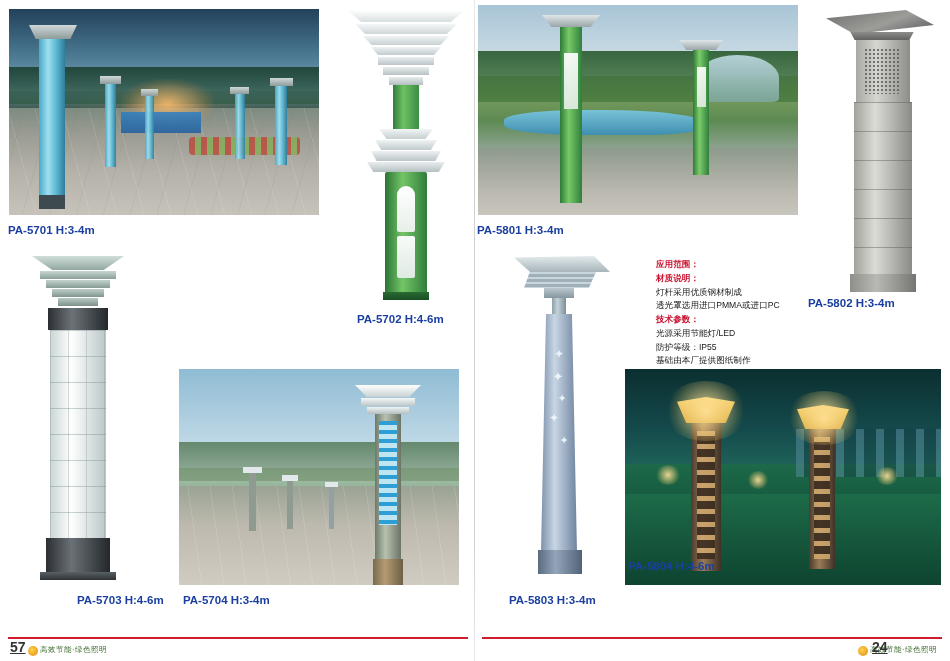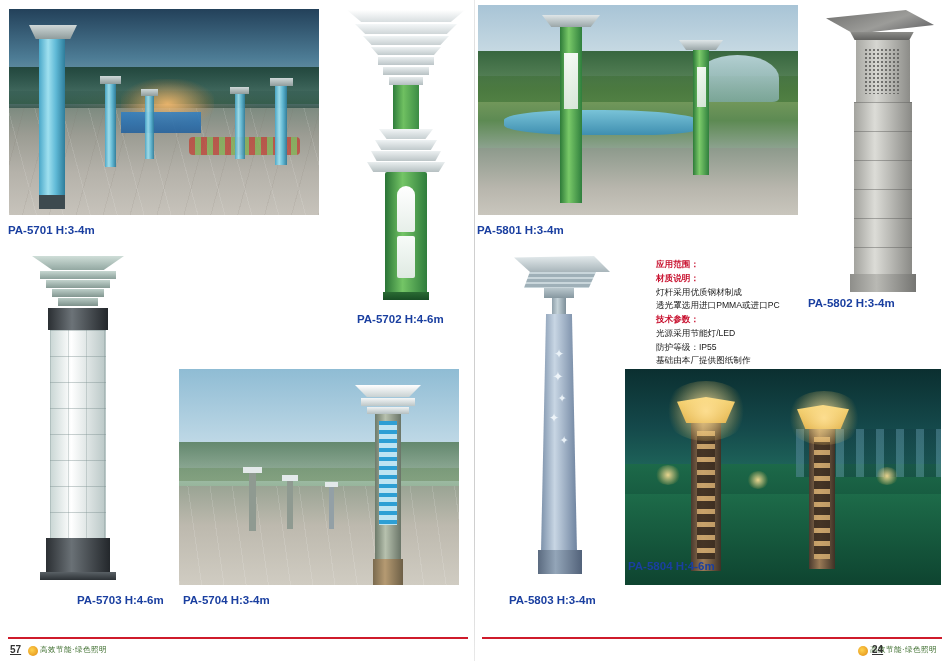--- a/index.html
+++ b/index.html
@@ -191,21 +191,21 @@
     left: 0; bottom: 0; width: 950px; height: 30px;
   }
   .foot-rule {
     position: absolute; bottom: 22px; height: 2px;
     background: #cf1b2b;
   }
   .foot-rule.left { left: 8px; width: 460px; }
   .foot-rule.right { left: 482px; width: 460px; }
   .page-num {
     position: absolute; bottom: 6px;
-    font-size: 10px; color: #333; font-weight: bold; text-decoration: underline;
+    font-size: 14px; color: #333; font-weight: bold; text-decoration: underline;
   }
   .page-num.left { left: 10px; }
   .page-num.right { left: 872px; }
   .foot-brand {
     position: absolute; bottom: 6px;
     font-size: 7.5px; color: #3a6b2a; letter-spacing: .5px;
   }
   .foot-brand.left { left: 40px; }
   .foot-brand.right { left: 870px; }
   .foot-logo {

